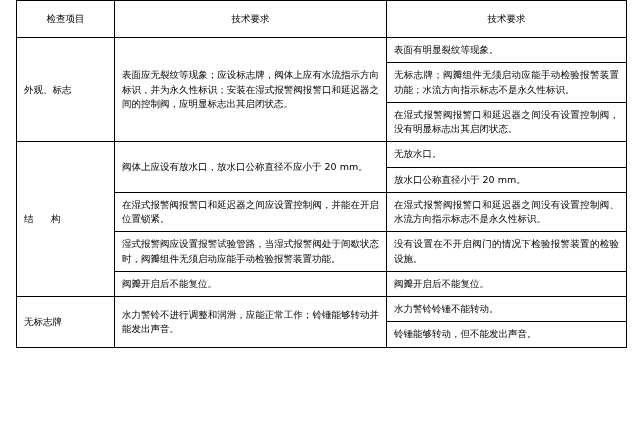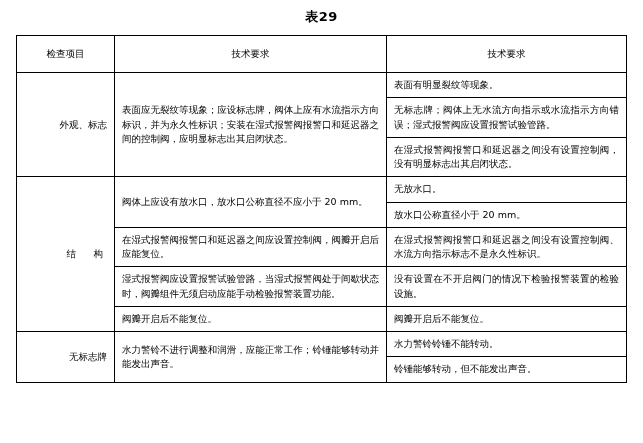--- a/index.html
+++ b/index.html
@@ -47,38 +47,37 @@
   .col-a { width: 98px; }
   .col-b { width: 272px; }
   .col-c { width: 240px; }
 
   thead td {
     text-align: center;
     height: 26px;
     padding: 4px 6px;
   }
   .cat-cell {
-    text-align: right;
+    text-align: left;
     letter-spacing: 0px;
   }
   .cat-spaced {
     letter-spacing: 4px;
   }
   .cell-text {
     display: block;
     text-align: justify;
     text-justify: inter-ideograph;
   }
 </style>
 </head>
 <body>
 
 <div class="page">
 
-  <div class="doc-title">表29</div>
 
   <table class="insp">
     <colgroup>
       <col class="col-a">
       <col class="col-b">
       <col class="col-c">
     </colgroup>
     <thead>
       <tr>
         <td>检查项目</td>
@@ -92,21 +91,21 @@
         <td class="cat-cell" rowspan="3">外观、标志</td>
         <td rowspan="3">
             <span class="cell-text">表面应无裂纹等现象；应设标志牌，阀体上应有水流指示方向标识，并为永久性标识；安装在湿式报警阀报警口和延迟器之间的控制阀，应明显标志出其启闭状态。</span>
           </td>
         <td>
             <span class="cell-text">表面有明显裂纹等现象。</span>
           </td>
       </tr>
       <tr>
         <td>
-            <span class="cell-text">无标志牌；阀体上无水流方向指示或水流指示方向错误；湿式报警阀应设置报警试验管路。</span>
+            <span class="cell-text">无标志牌；阀瓣组件无须启动应能手动检验报警装置功能；水流方向指示标志不是永久性标识。</span>
           </td>
       </tr>
       <tr>
         <td>
             <span class="cell-text">在湿式报警阀报警口和延迟器之间没有设置控制阀，没有明显标志出其启闭状态。</span>
           </td>
       </tr>
 
       <tr>
         <td class="cat-cell cat-spaced" rowspan="5">结　构</td>
@@ -117,21 +116,21 @@
             <span class="cell-text">无放水口。</span>
           </td>
       </tr>
       <tr>
         <td>
             <span class="cell-text">放水口公称直径小于 20 mm。</span>
           </td>
       </tr>
       <tr>
         <td>
-            <span class="cell-text">在湿式报警阀报警口和延迟器之间应设置控制阀，阀瓣开启后应能复位。</span>
+            <span class="cell-text">在湿式报警阀报警口和延迟器之间应设置控制阀，并能在开启位置锁紧。</span>
           </td>
         <td>
             <span class="cell-text">在湿式报警阀报警口和延迟器之间没有设置控制阀、水流方向指示标志不是永久性标识。</span>
           </td>
       </tr>
       <tr>
         <td>
             <span class="cell-text">湿式报警阀应设置报警试验管路，当湿式报警阀处于间歇状态时，阀瓣组件无须启动应能手动检验报警装置功能。</span>
           </td>
         <td>

